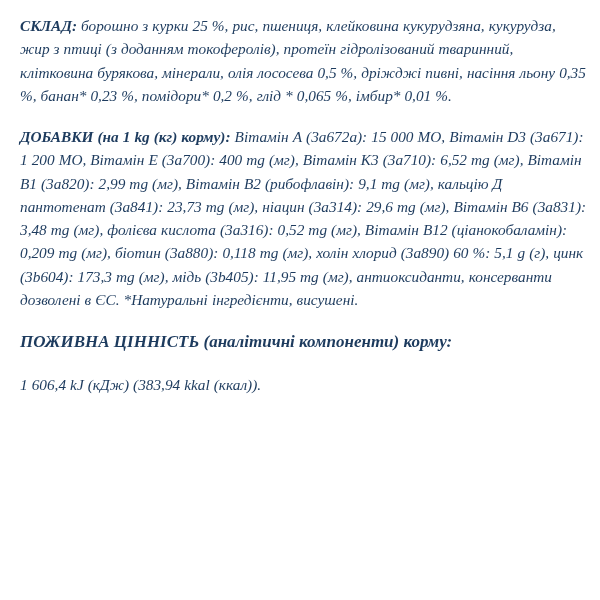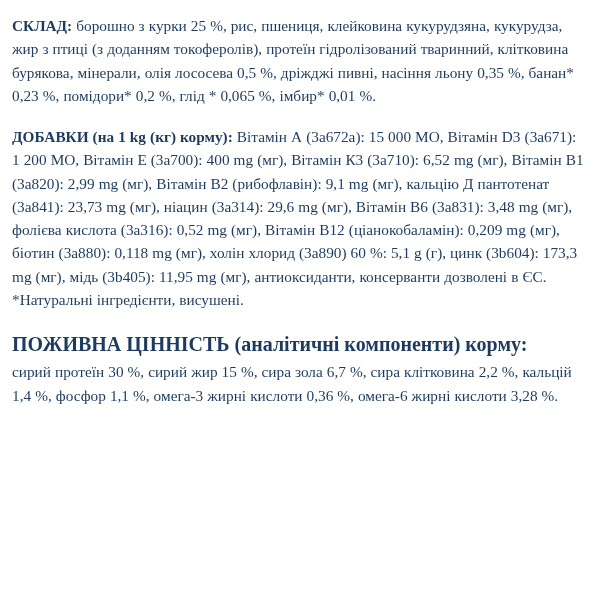--- a/index.html
+++ b/index.html
@@ -14,38 +14,39 @@
     color: #1b3a5c;
     overflow: hidden;
   }
   .page {
     box-sizing: border-box;
     width: 600px;
     height: 600px;
     padding: 14px 12px 10px 12px;
   }
   .block {
-    margin: 0 0 18px 0;
+    margin: 0 0 18px 8px;
+    font-style: italic;
   }
   .block.last {
     margin-bottom: 0;
   }
   .para {
     font-size: 15.3px;
     line-height: 1.52;
     color: #1d3b5e;
     text-align: left;
     margin: 0;
     word-spacing: 0.2px;
   }
   .hd {
     font-weight: bold;
   }
   .hd-line {
-    font-size: 20px;
+    font-size: 17px;
     line-height: 1.52;
     font-weight: bold;
     color: #1d3b5e;
     margin: 0 0 1px 0;
   }
 </style>
 </head>
 <body>
 
 <div class="page">
@@ -53,19 +54,19 @@
   <div class="block">
     <p class="para"><span class="hd">СКЛАД:</span><span> борошно з курки 25 %, рис, пшениця, клейковина кукурудзяна, кукурудза, жир з птиці (з доданням токоферолів), протеїн гідролізований тваринний, клітковина бурякова, мінерали, олія лососева 0,5 %, дріжджі пивні, насіння льону 0,35 %, банан* 0,23 %, помідори* 0,2 %, глід * 0,065 %, імбир* 0,01 %.</span></p>
   </div>
 
   <div class="block">
     <p class="para"><span class="hd">ДОБАВКИ (на 1 kg (кг) корму):</span><span> Вітамін А (3а672а): 15 000 МО, Вітамін D3 (3а671): 1 200 МО, Вітамін Е (3а700): 400 mg (мг), Вітамін К3 (3а710): 6,52 mg (мг), Вітамін В1 (3а820): 2,99 mg (мг), Вітамін В2 (рибофлавін): 9,1 mg (мг), кальцію Д пантотенат (3а841): 23,73 mg (мг), ніацин (3а314): 29,6 mg (мг), Вітамін В6 (3а831): 3,48 mg (мг), фолієва кислота (3а316): 0,52 mg (мг), Вітамін В12 (ціанокобаламін): 0,209 mg (мг), біотин (3а880): 0,118 mg (мг), холін хлорид (3а890) 60 %: 5,1 g (г), цинк (3b604): 173,3 mg (мг), мідь (3b405): 11,95 mg (мг), антиоксиданти, консерванти дозволені в ЄС. *Натуральні інгредієнти, висушені.</span></p>
   </div>
 
   <div class="block">
     <p class="hd-line">ПОЖИВНА ЦІННІСТЬ (аналітичні компоненти) корму:</p>
-    <p class="para">сирий протеїн 30 %, сирий жир 15 %, сира зола 6,7 %, сира клітковина 2,2 %, кальцій 1,4 %, фосфор 1,1 %, омега-3 жирні кислоти 0,36 %, омега-6 жирні кислоти 3,28 %.</p>
   </div>
 
   <div class="block last">
+    <p class="para">1 606,4 kJ (кДж) (383,94 kkal (ккал)).</p>
   </div>
 
 </div>
 
 </body></html>

